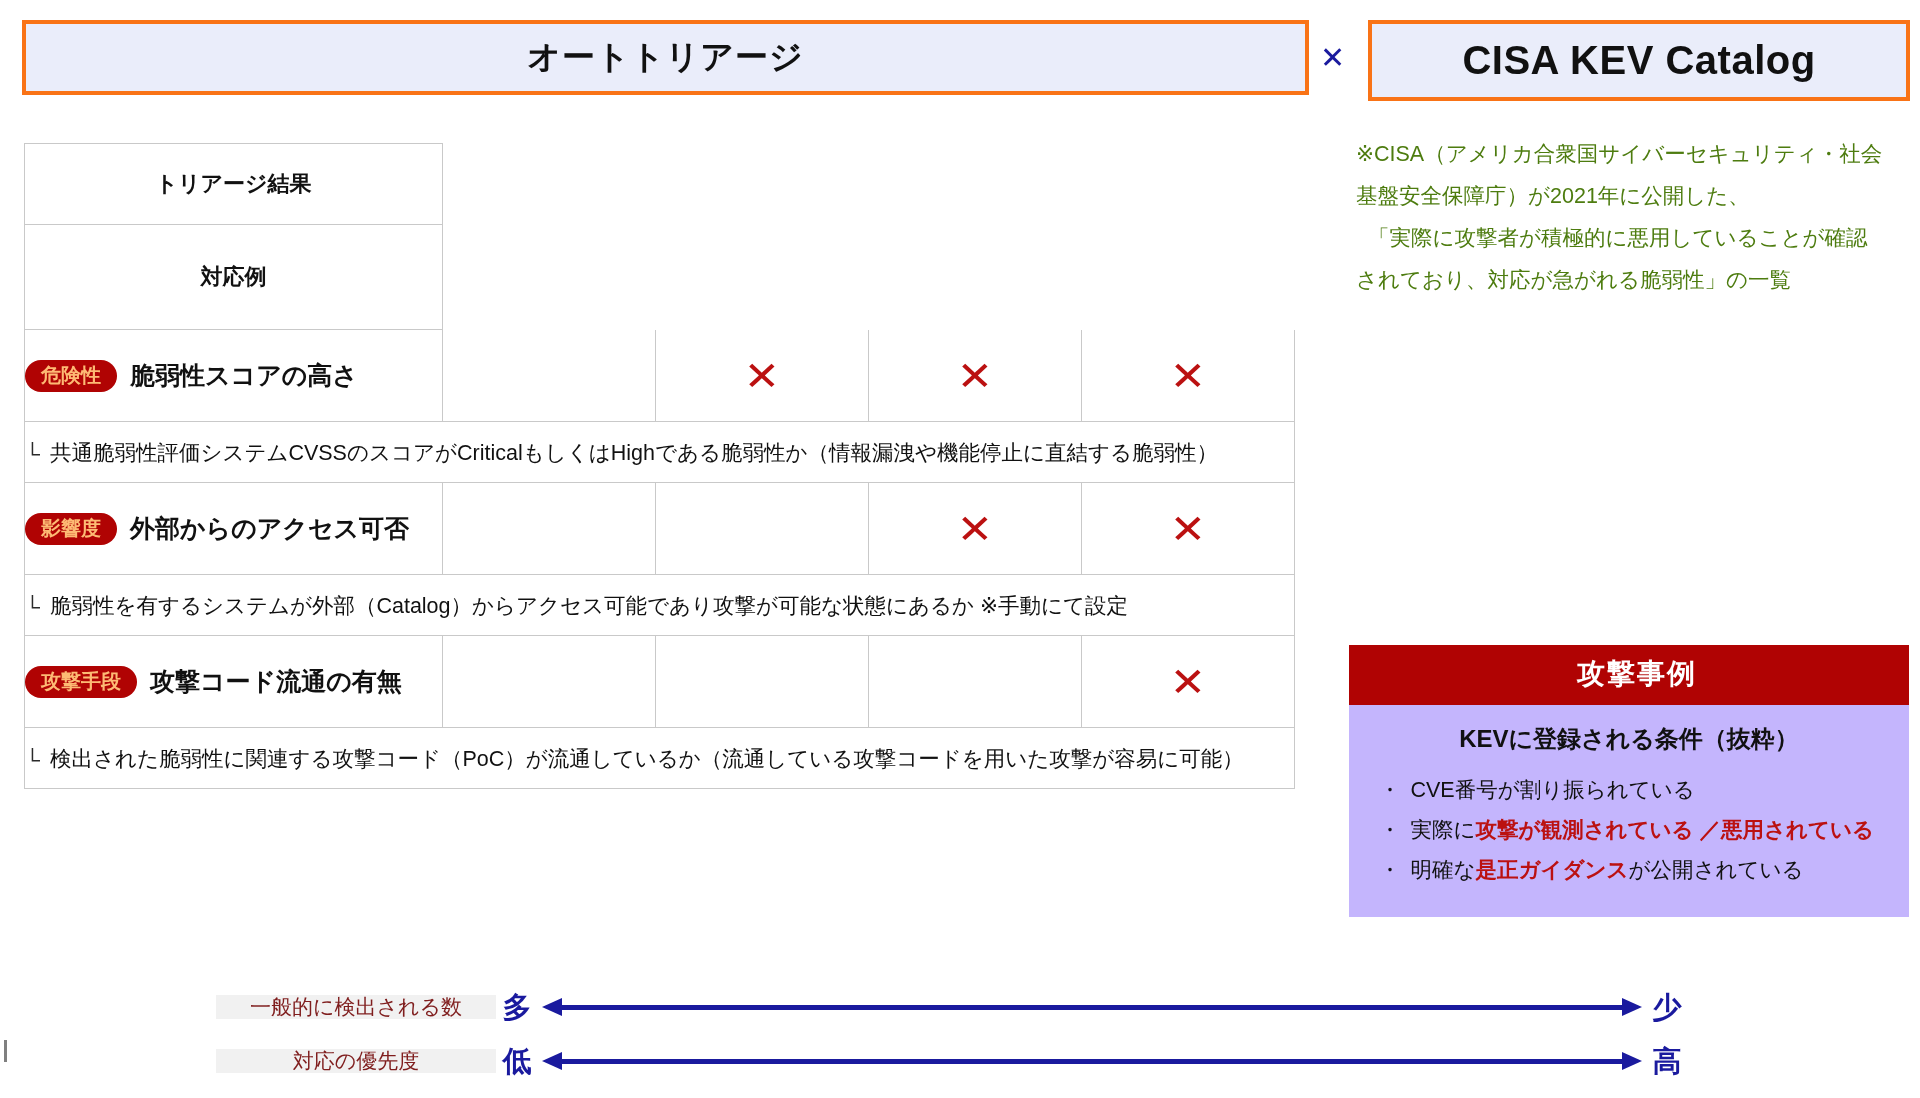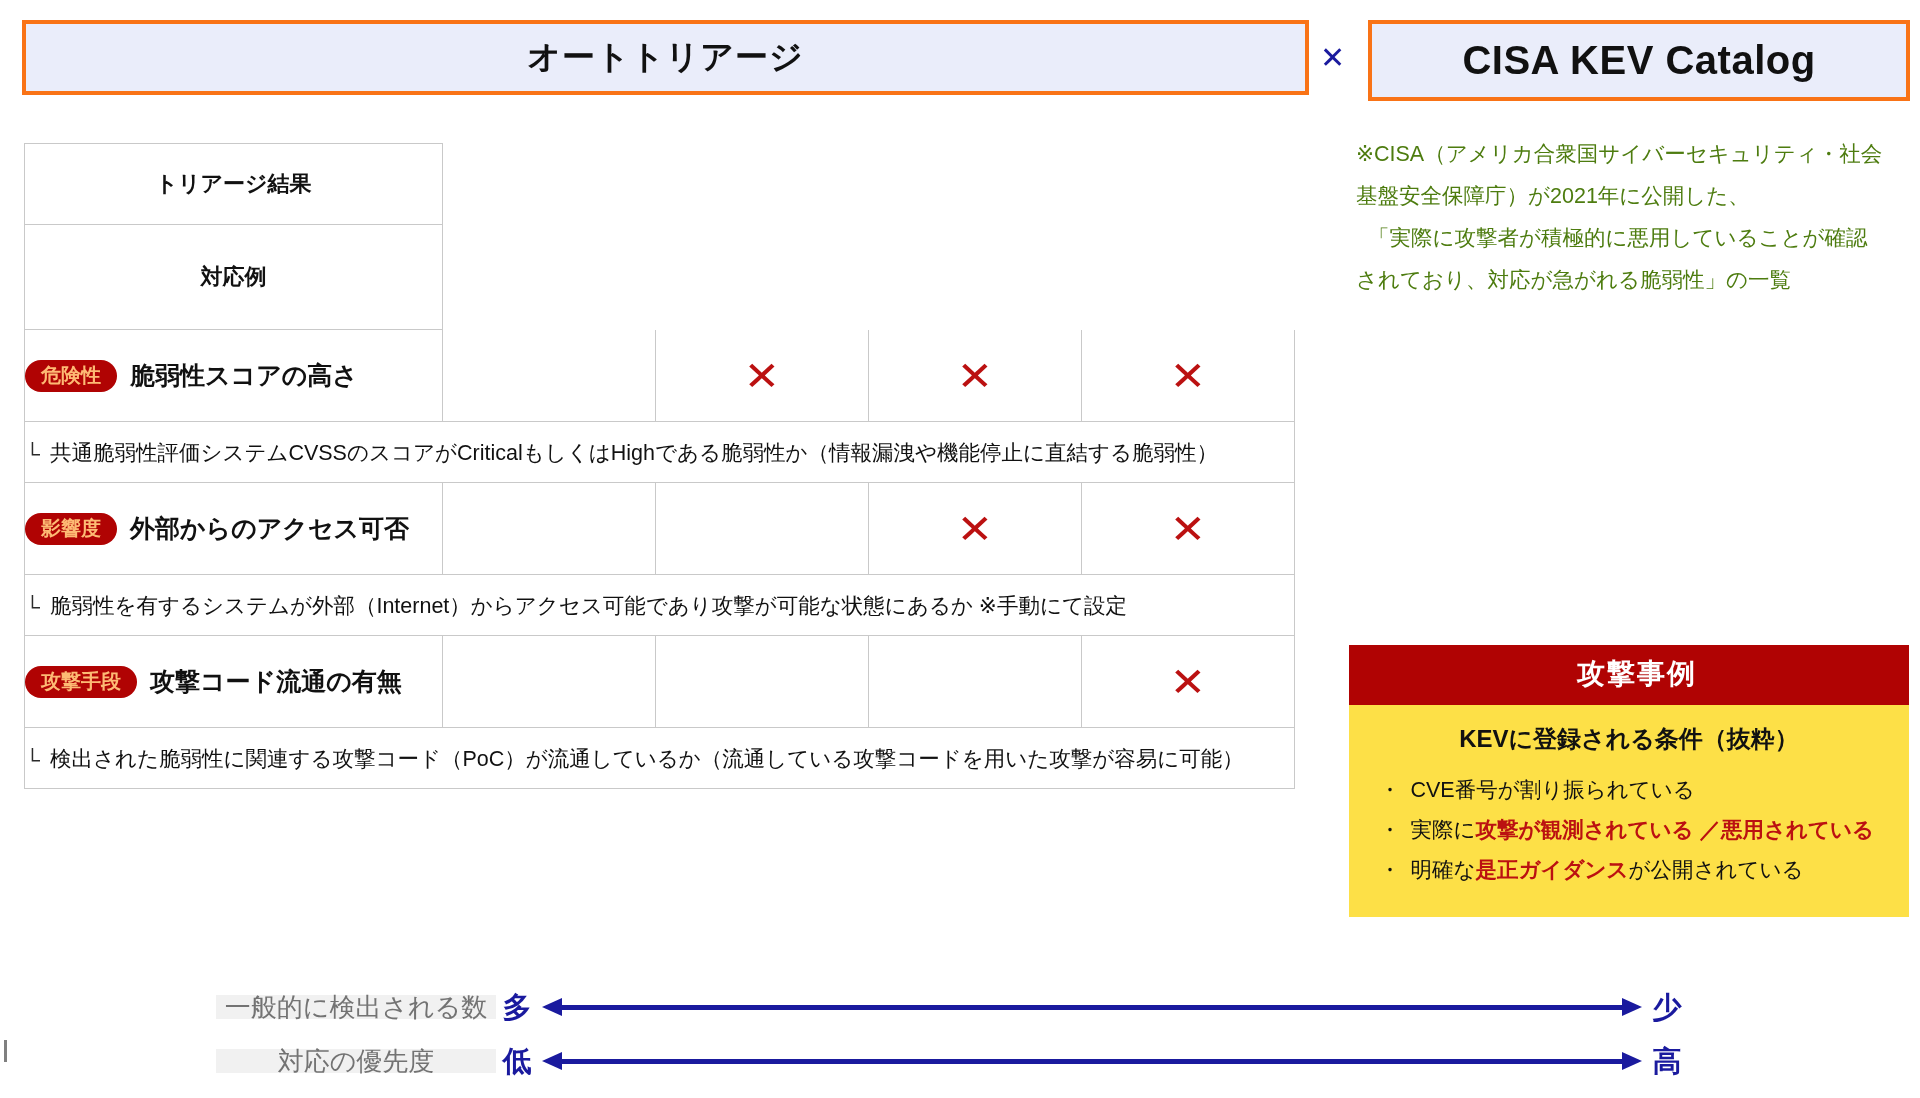--- a/index.html
+++ b/index.html
@@ -207,21 +207,21 @@
   #attack-box-header {
     background: #b00303;
     color: #ffffff;
     font-size: 28px;
     font-weight: bold;
     text-align: center;
     padding: 10px 0 12px 16px;
     letter-spacing: 2px;
   }
   #attack-box-body {
-    background: #fde047;
+    background: #c4b5fd;
     padding: 18px 4px 26px 4px;
   }
   #attack-box-subtitle {
     text-align: center;
     font-size: 24px;
     font-weight: bold;
     color: #111;
     margin-bottom: 16px;
   }
   .attack-bullet {
@@ -246,22 +246,22 @@
   #legend-row-0 { left: 216px; top: 984px; }
   #legend-row-1 { left: 216px; top: 1038px; }
 
   .legend-chip {
     width: 280px;
     height: 24px;
     background: #f1f1f1;
     display: flex;
     align-items: center;
     justify-content: center;
-    font-size: 26px;
-    color: #737373;
+    font-size: 21px;
+    color: #7f1d1d;
     box-sizing: border-box;
   }
   .legend-end {
     font-size: 29px;
     font-weight: bold;
     color: #1a1a9e;
     width: 42px;
     text-align: center;
     line-height: 1;
   }
@@ -369,21 +369,21 @@
       </td>
       <td class="mark-cell"><span class="xmark empty"></span></td>
       <td class="mark-cell"><span class="xmark empty"></span></td>
       <td class="mark-cell"><span class="xmark">✕</span></td>
       <td class="mark-cell"><span class="xmark">✕</span></td>
     </tr>
     <tr class="note-row">
       <td colspan="5">
         <div class="note-inner">
           <span class="note-elbow">└</span>
-          <span class="note-text">脆弱性を有するシステムが外部（Internet）からアクセス可能であり攻撃が可能な状態にあるか ※手動にて設定</span>
+          <span class="note-text">脆弱性を有するシステムが外部（Catalog）からアクセス可能であり攻撃が可能な状態にあるか ※手動にて設定</span>
         </div>
       </td>
     </tr>
 
     <tr>
       <td class="crit-label">
         <div class="crit-inner">
           <span class="badge">攻撃手段</span>
           <span class="crit-text">攻撃コード流通の有無</span>
         </div>

